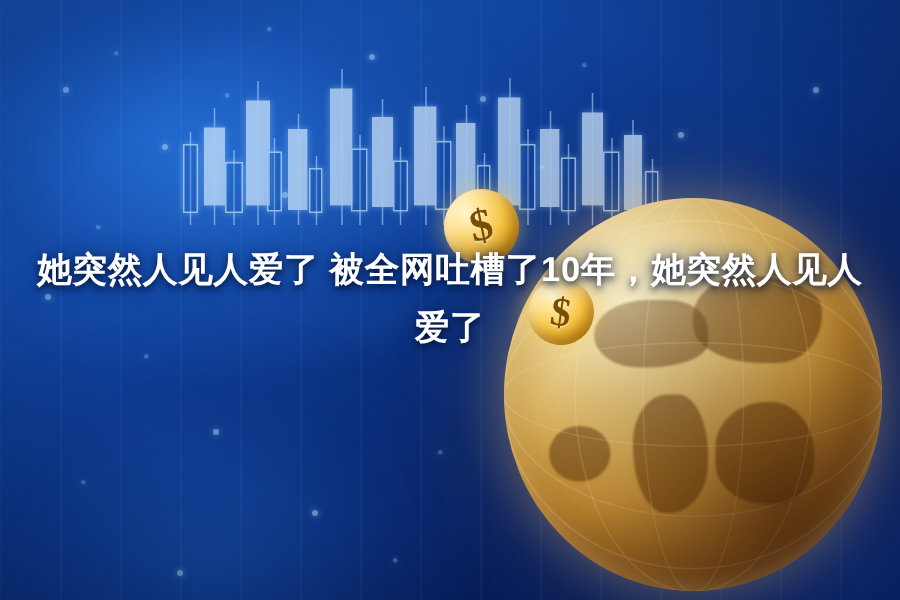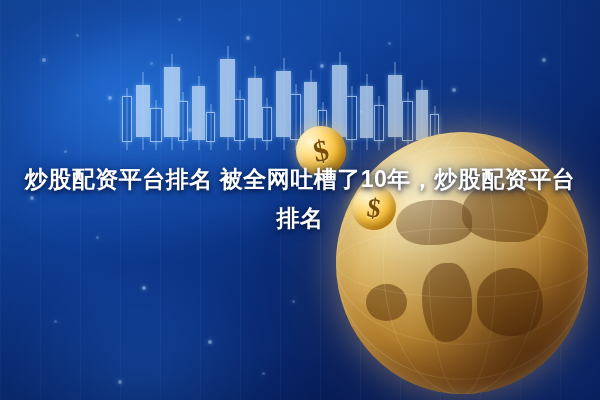--- a/index.html
+++ b/index.html
@@ -349,15 +349,15 @@
 
   <div class="coin c1">
     <span>$</span>
   </div>
   <div class="coin c2">
     <span>$</span>
   </div>
 
   <div class="vignette"></div>
 
-  <div class="headline">炒股配资平台排名 被全网吐槽了10年，炒股配资平台排名</div>
+  <div class="headline">她突然人见人爱了 被全网吐槽了10年，她突然人见人爱了</div>
 
 </div>
 
 </body></html>

